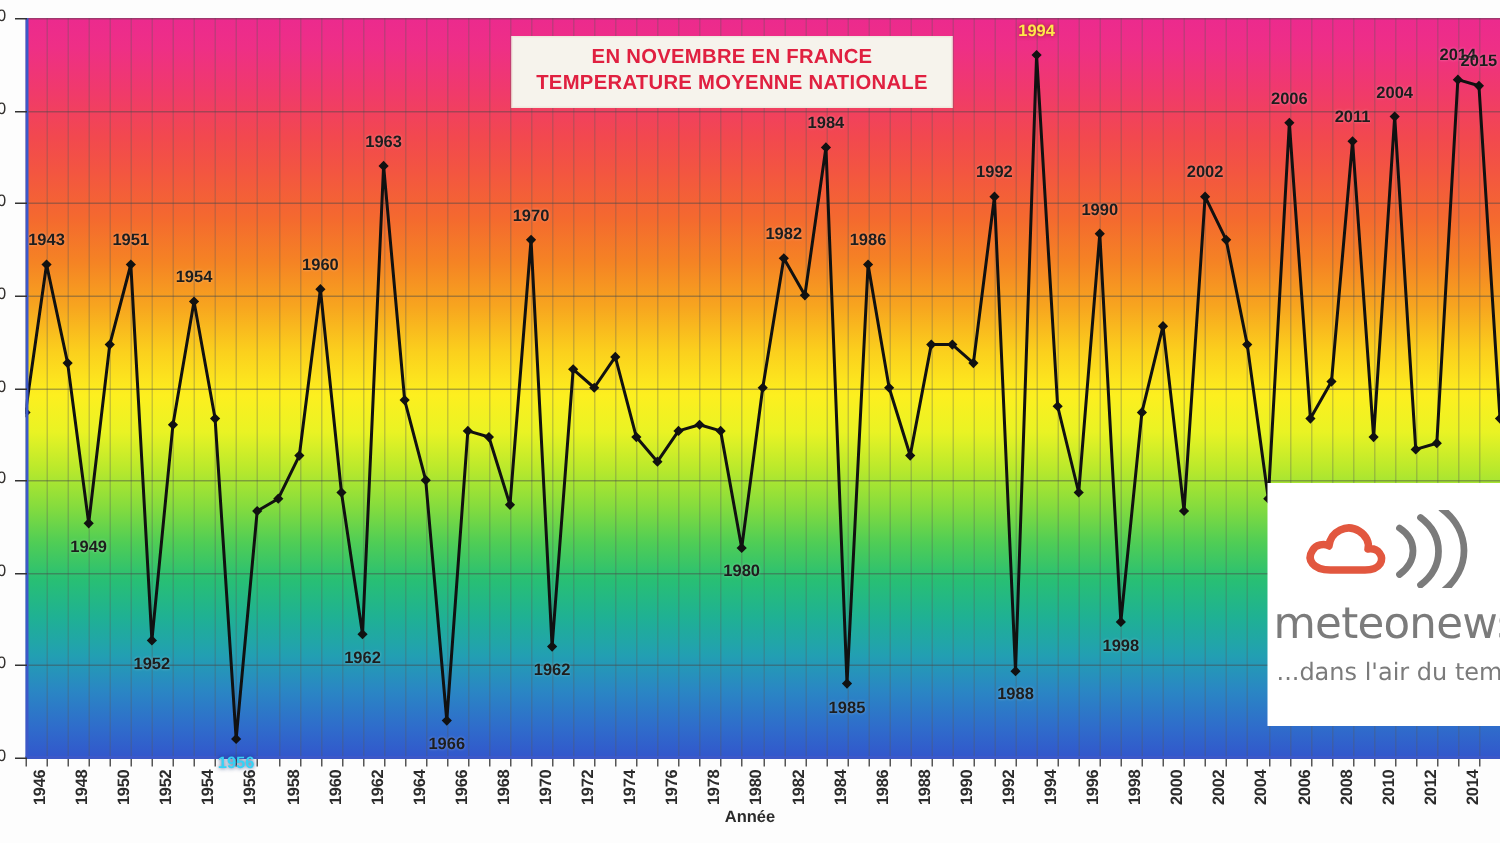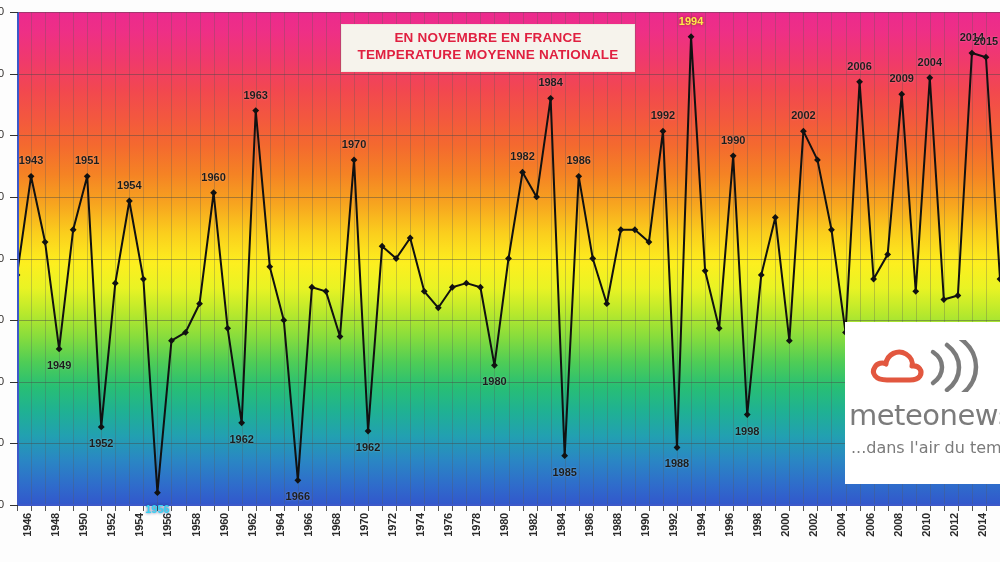--- a/index.html
+++ b/index.html
@@ -525,31 +525,32 @@
       <div class="pt-label" style="left: 550.63px; top: 76.27px;">1984</div>
       <div class="pt-label" style="left: 564.67px; top: 465.7px;">1985</div>
       <div class="pt-label" style="left: 578.71px; top: 154.33px;">1986</div>
       <div class="pt-label" style="left: 662.97px; top: 109.14px;">1992</div>
       <div class="pt-label" style="left: 677.01px; top: 457.48px;">1988</div>
       <div class="pt-label record-max" style="left: 691.06px; top: 14.65px;">1994</div>
       <div class="pt-label" style="left: 733.19px; top: 133.79px;">1990</div>
       <div class="pt-label" style="left: 747.23px; top: 424.62px;">1998</div>
       <div class="pt-label" style="left: 803.4px; top: 109.14px;">2002</div>
       <div class="pt-label" style="left: 859.57px; top: 59.84px;">2006</div>
-      <div class="pt-label" style="left: 901.7px; top: 72.17px;">2009</div>
+      <div class="pt-label" style="left: 901.7px; top: 72.17px;">2011</div>
       <div class="pt-label" style="left: 929.79px; top: 55.73px;">2004</div>
       <div class="pt-label" style="left: 971.91px; top: 31.08px;">2014</div>
       <div class="pt-label" style="left: 985.96px; top: 35.19px;">2015</div>
     </div>
 
   <div id="title-box">
     <div class="t-line">EN NOVEMBRE EN FRANCE</div>
     <div class="t-line">TEMPERATURE MOYENNE NATIONALE</div>
   </div>
 
+  <div id="x-axis-title">Année</div>
 
   <div id="logo-box">
     <svg id="logo-icon" viewBox="0 0 140 52">
       <path d="M22 40 C10 40 6 33 10 27 C12 23 18 22 21 24 C22 14 33 9 41 14 C46 17 48 22 47 26 C54 25 58 31 55 36 C53 39 49 40 45 40 Z" fill="none" stroke="#e2573f" stroke-width="5" stroke-linejoin="round" stroke-linecap="round"></path>
       <path d="M68 12 C80 20 80 34 68 43" fill="none" stroke="#7b7b7b" stroke-width="4.5" stroke-linecap="round"></path>
       <path d="M82 5 C98 17 98 38 82 50" fill="none" stroke="#7b7b7b" stroke-width="4.5" stroke-linecap="round"></path>
       <path d="M96 -1 C116 14 116 40 96 55" fill="none" stroke="#7b7b7b" stroke-width="4.5" stroke-linecap="round"></path>
     </svg>
     <div id="logo-word">meteonews</div>
     <div id="logo-tag">...dans l'air du temps</div>

